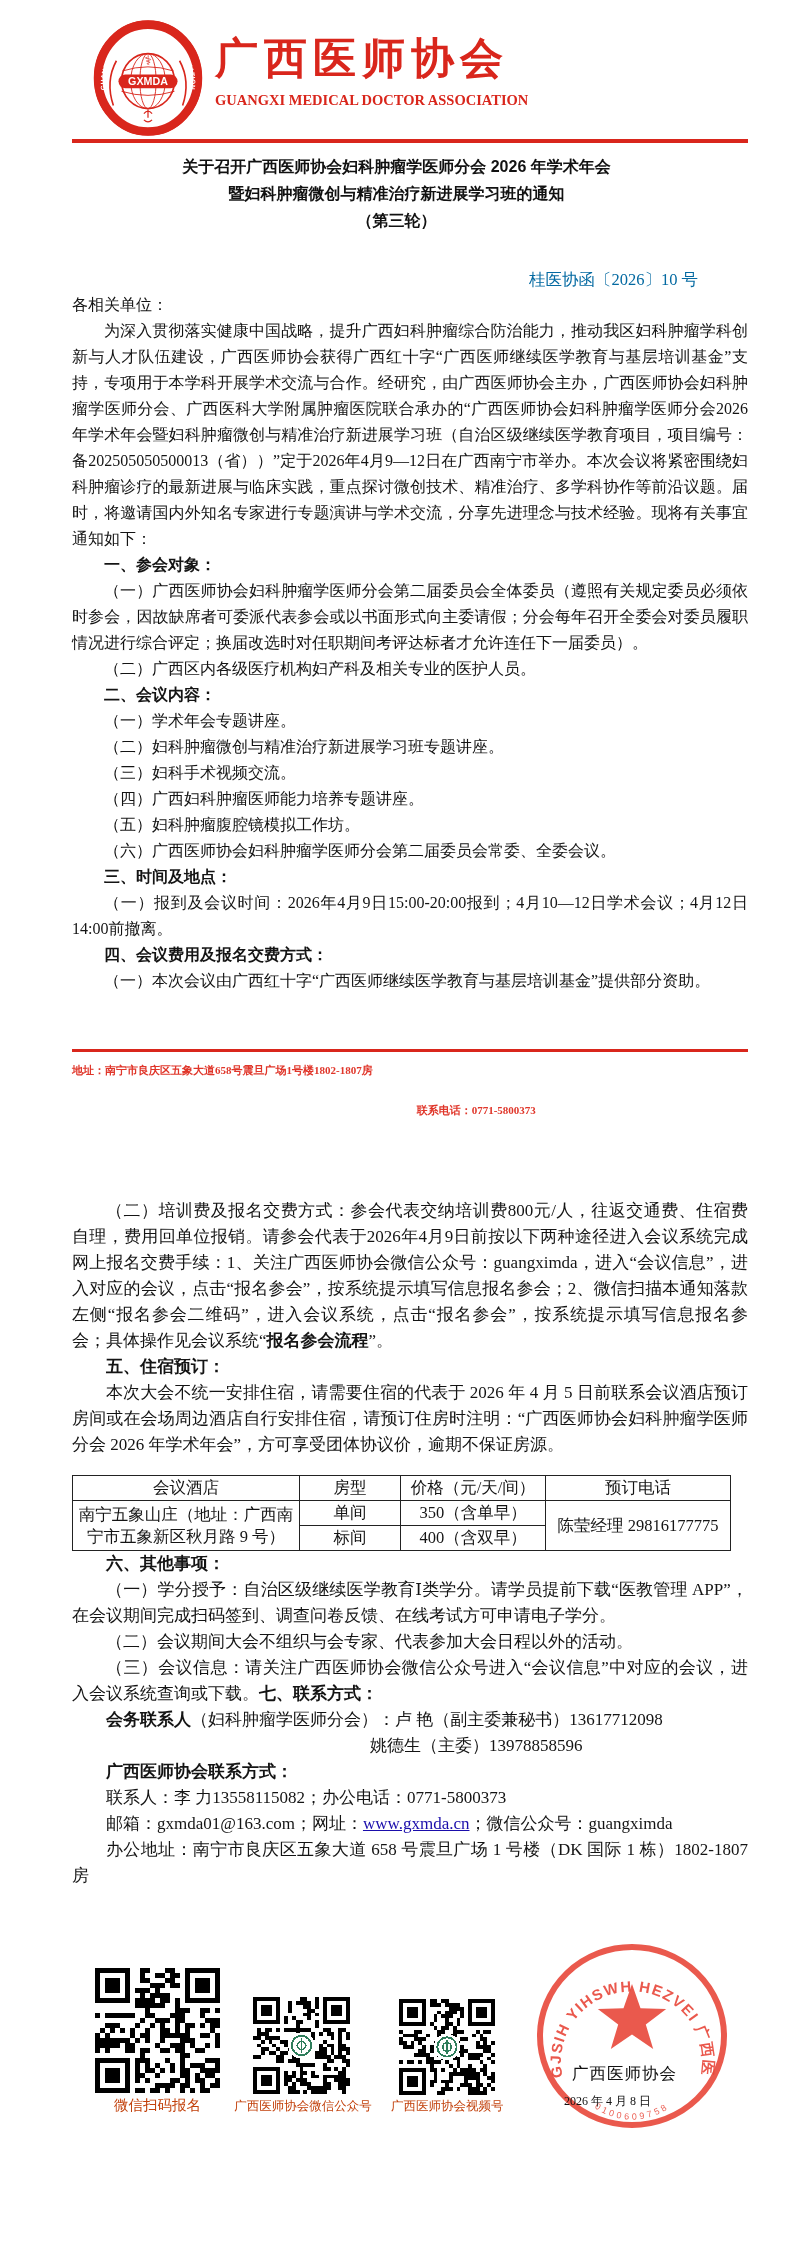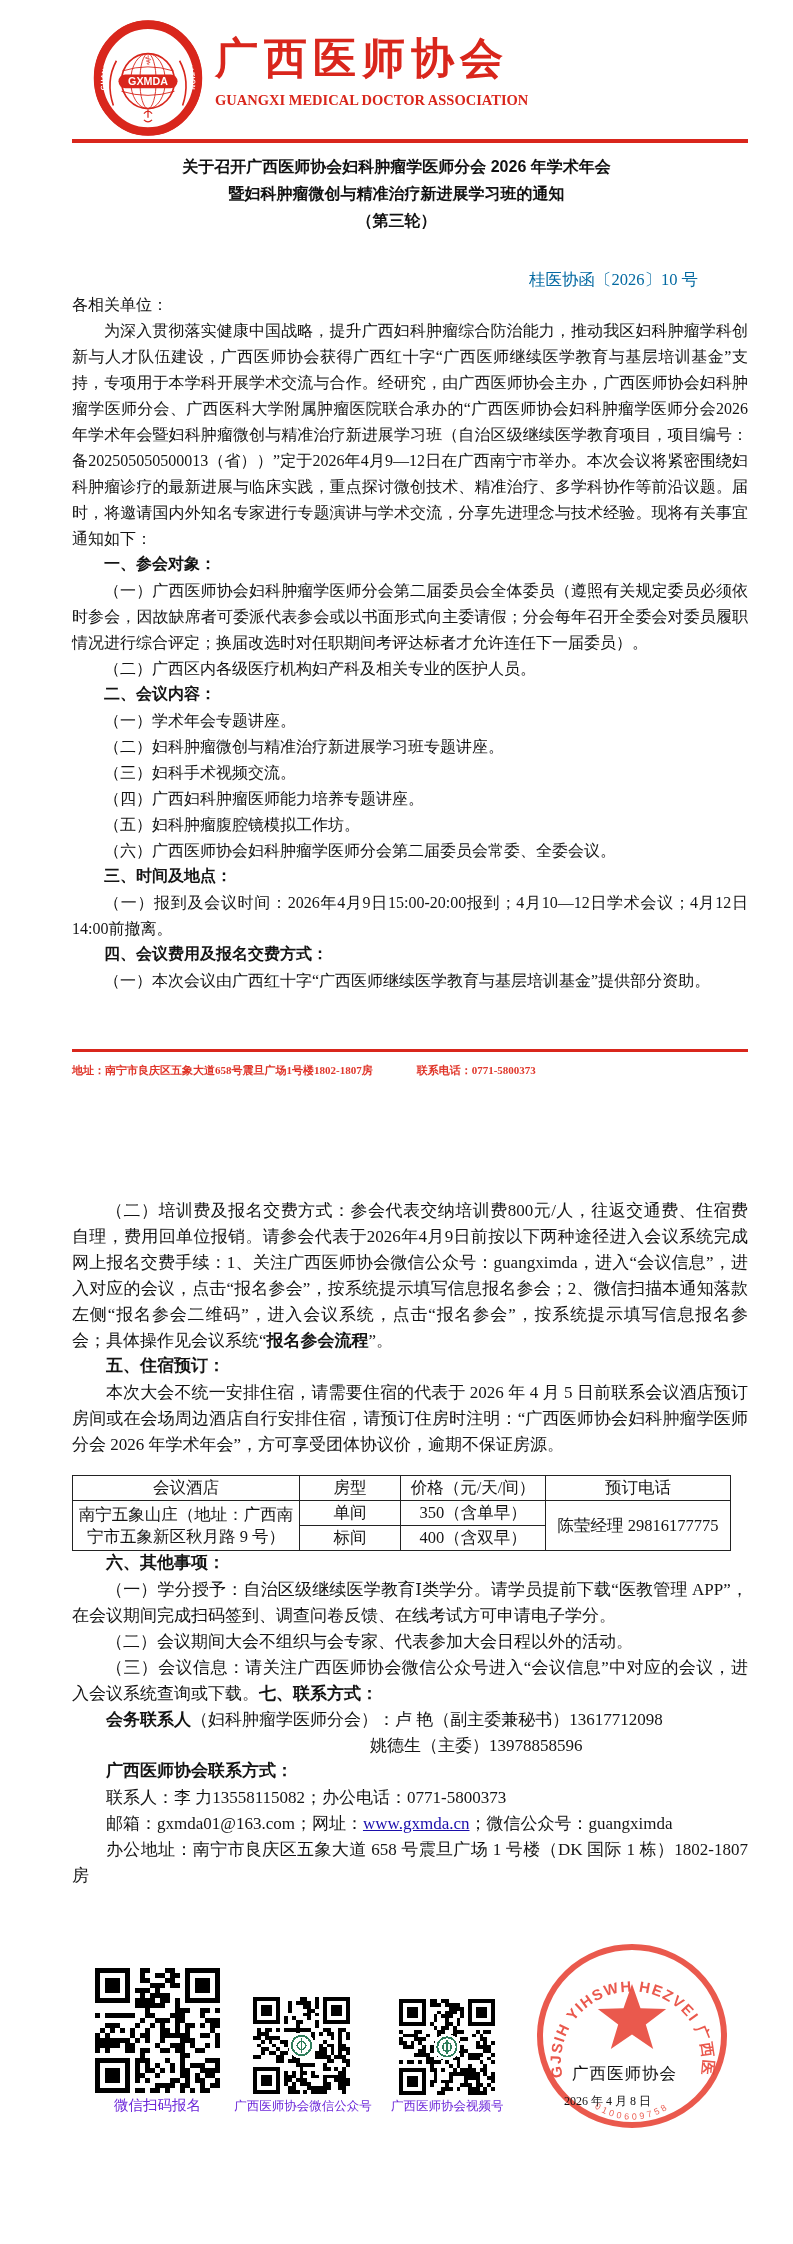--- a/index.html
+++ b/index.html
@@ -21,40 +21,40 @@
              font-family:"Liberation Sans","DejaVu Sans",sans-serif;font-weight:bold;
              font-size:16px;line-height:27px;color:#111;}
   .doc-number{position:absolute;top:269px;right:95px;font-size:16.5px;color:#0369a1;}
   
   .body1{position:absolute;top:292px;left:72px;width:676px;font-size:16px;line-height:26px;
          text-align:justify;}
   .body2{position:absolute;top:1198px;left:72px;width:676px;font-size:17px;line-height:26px;
          text-align:justify;}
   p{margin:0;}
   .ind{text-indent:2em;}
-  .hd{font-family:Liberation Mono, monospace;font-weight:bold;text-indent:2em;}
+  .hd{font-family:Liberation Serif, serif;font-weight:bold;text-indent:2em;}
   .b{font-family:"Liberation Sans","DejaVu Sans",sans-serif;font-weight:bold;}
   .contact2{margin-left:298px;}
   a.site{color:#1a0dab;text-decoration:underline;cursor:pointer;}
   
   .footer-rule{position:absolute;top:1049px;left:72px;width:676px;height:3px;background:#d9261c;}
   .footer-text{position:absolute;top:1060px;left:72px;width:676px;display:flex;
                font-family:Liberation Serif, serif;font-weight:bold;
                font-size:11px;color:#e0362a;line-height:20px;}
-  .footer-text .phone{margin-left:44px;}
+  .footer-text .phone{margin-left:44px;margin-top:40px;}
   
   table.hotel{border-collapse:collapse;margin-top:17px;width:640px;table-layout:fixed;
               font-size:16.5px;text-align:center;}
   table.hotel td,table.hotel th{border:1.5px solid #222;font-weight:normal;padding:1px 4px;
               line-height:22px;vertical-align:middle;}
   .c-hotel{width:218px;} .c-type{width:92px;} .c-price{width:136px;} .c-tel{width:176px;}
   
   .qr{position:absolute;}
   .qr svg{display:block;width:100%;height:100%;}
-  .qr-caption{position:absolute;font-size:14.5px;color:#6d28d9;white-space:nowrap;text-align:center;}
+  .qr-caption{position:absolute;font-size:14.5px;color:#c2410c;white-space:nowrap;text-align:center;}
   .qr-caption.small{font-size:12.5px;text-align:center;}
   .seal{position:absolute;left:536px;top:1943px;width:192px;height:186px;z-index:1;}
   .sign-org{position:absolute;left:572px;top:2063px;font-size:16.5px;color:#111;z-index:2;letter-spacing:1px;}
   .sign-date{position:absolute;left:564px;top:2093px;font-size:12px;color:#111;z-index:2;}
 </style>
 </head>
 <body>
 
 <div class="page">
 

